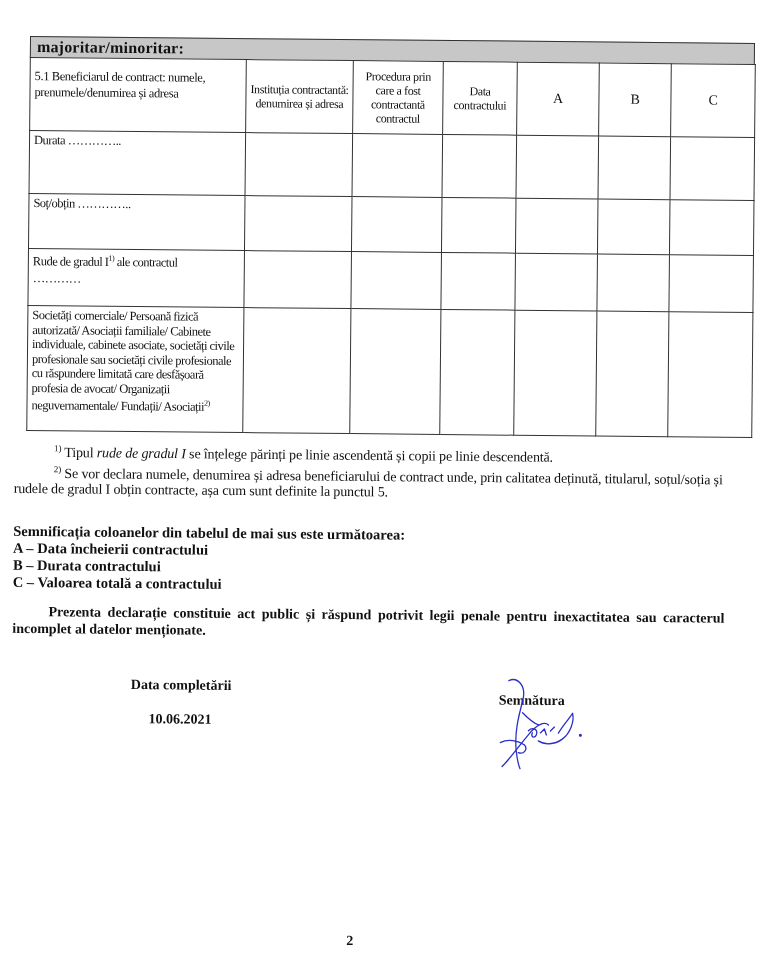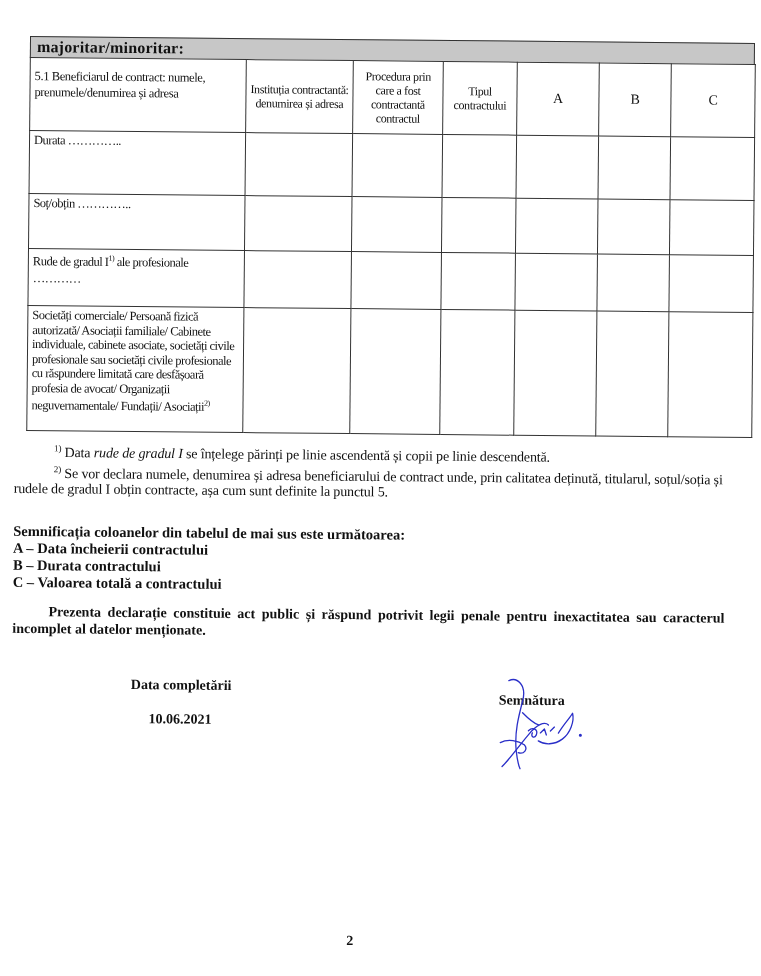--- a/index.html
+++ b/index.html
@@ -172,21 +172,21 @@
         <col style="width:74px">
         <col style="width:82px">
         <col style="width:72px">
         <col style="width:84px">
       </colgroup>
       <thead>
         <tr>
           <th class="first">5.1 Beneficiarul de contract: numele, prenumele/denumirea și adresa</th>
           <th>Instituția contractantă: denumirea și adresa</th>
           <th>Procedura prin care a fost contractantă contractul</th>
-          <th>Tipul contractului</th>
+          <th>Data contractului</th>
           <th class="letter">A</th>
           <th class="letter">B</th>
           <th class="letter">C</th>
         </tr>
       </thead>
       <tbody>
         <tr class="row-titular">
           <td class="cell-label">
             <span>Durata</span> <span>…………..</span>
           </td>
@@ -203,21 +203,21 @@
           </td>
           <td></td>
           <td></td>
           <td></td>
           <td></td>
           <td></td>
           <td></td>
         </tr>
         <tr class="row-rude">
           <td class="cell-label">
-            <span>Rude de gradul I</span><sup>1)</sup><span> ale profesionale</span>
+            <span>Rude de gradul I</span><sup>1)</sup><span> ale contractul</span>
             <span class="dots">…………</span>
           </td>
           <td></td>
           <td></td>
           <td></td>
           <td></td>
           <td></td>
           <td></td>
         </tr>
         <tr class="row-societati">
@@ -230,21 +230,21 @@
           <td></td>
           <td></td>
           <td></td>
         </tr>
       </tbody>
     </table>
   </div>
 
   <div class="footnotes">
     <div class="fn">
-      <sup>1)</sup><span> Data </span><em>rude de gradul I</em><span> se înțelege părinți pe linie ascendentă și copii pe linie descendentă.</span>
+      <sup>1)</sup><span> Tipul </span><em>rude de gradul I</em><span> se înțelege părinți pe linie ascendentă și copii pe linie descendentă.</span>
     </div>
     <div class="fn">
       <sup>2)</sup><span> Se vor declara numele, denumirea și adresa beneficiarului de contract unde, prin calitatea deținută, titularul, soțul/soția și rudele de gradul I obțin contracte, așa cum sunt definite la punctul 5.</span>
     </div>
   </div>
 
   <div class="legend">
     <div>Semnificația coloanelor din tabelul de mai sus este următoarea:</div>
     <div>A – Data încheierii contractului</div>
     <div>B – Durata contractului</div>

